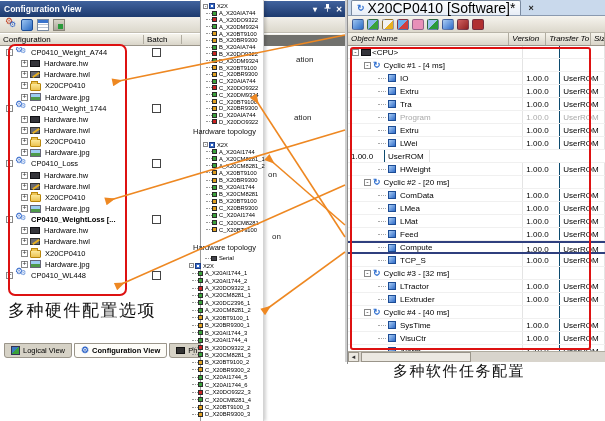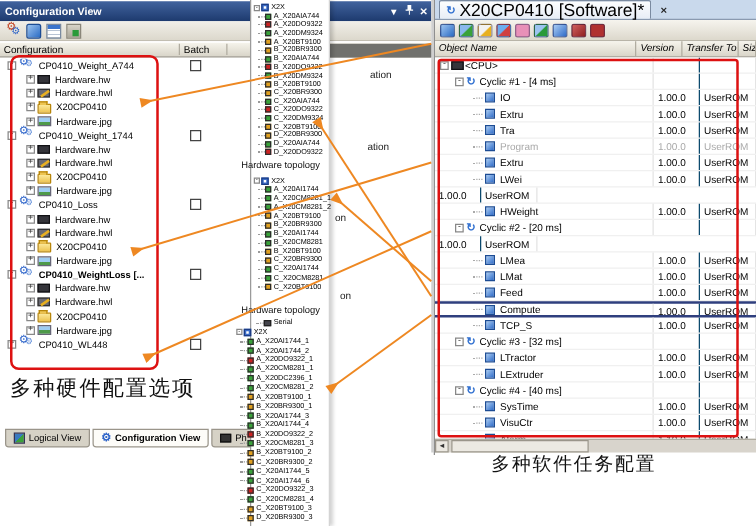--- a/index.html
+++ b/index.html
@@ -440,20 +440,25 @@
           <div class="c-name">
             <span class="exp">-</span>
             <span class="sync">↻</span>
             <span class="">Cyclic #2 - [20 ms]</span>
           </div>
           <div class="c-ver"></div>
           <div class="c-tr"></div>
           <div class="c-sz"></div>
         </div>
         <div class="sw-row t-task">
+          <div class="c-name">
+            <span class="conn"></span>
+            <span class="cube"></span>
+            <span class="">ComData</span>
+          </div>
           <div class="c-ver">1.00.0</div>
           <div class="c-tr">UserROM</div>
           <div class="c-sz"></div>
         </div>
         <div class="sw-row t-task">
           <div class="c-name">
             <span class="conn"></span>
             <span class="cube"></span>
             <span class="">LMea</span>
           </div>

